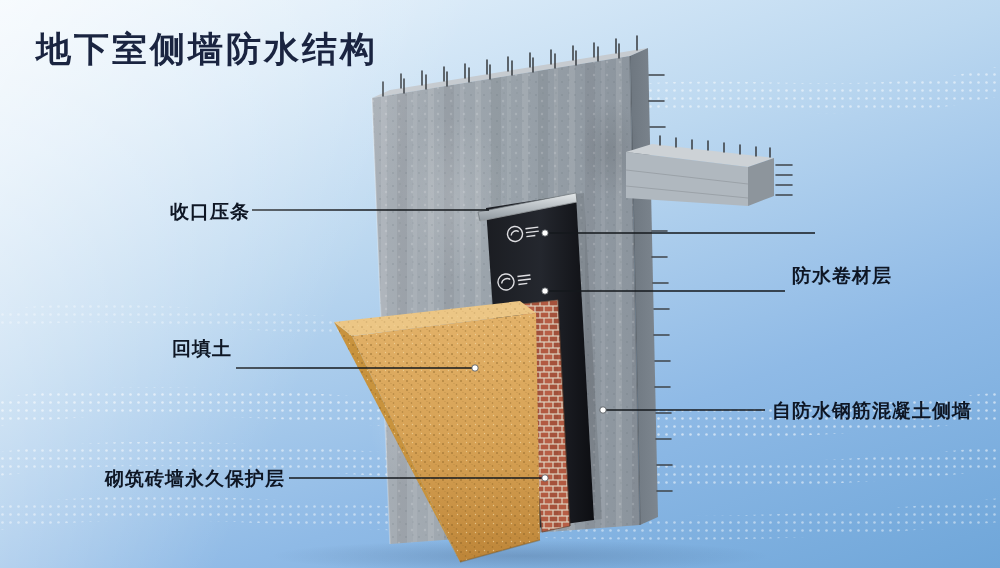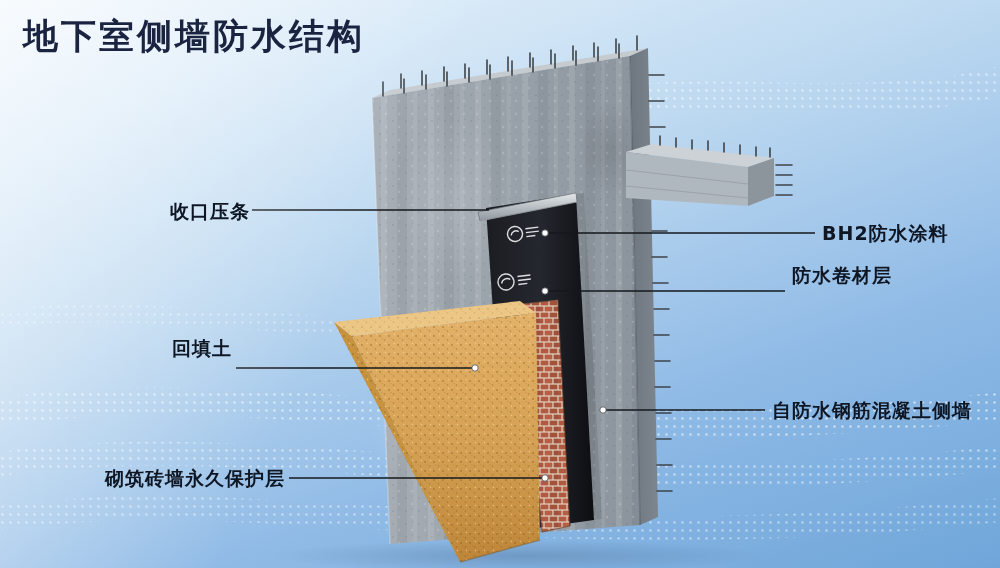--- a/index.html
+++ b/index.html
@@ -9,21 +9,21 @@
     overflow:hidden;
     font-family:"DejaVu Sans","Liberation Sans",sans-serif;
     background:linear-gradient(160deg,#eef6fc 0%,#d9eaf8 18%,#bcd8f0 40%,#8fbae6 70%,#6fa6d9 100%);
   }
   .stage::after{
     content:"";position:absolute;inset:0;pointer-events:none;
     background:linear-gradient(115deg,rgba(255,255,255,.55) 0%,rgba(255,255,255,0) 38%);
   }
   svg.illustration{position:absolute;left:0;top:0;}
   .title{
-    position:absolute;left:22px;top:12px;margin:1px;
+    position:absolute;left:22px;top:12px;margin:14px;
     font-size:35px;font-weight:800;letter-spacing:3px;
     color:#1a2440;z-index:3;
   }
   .label{
     position:absolute;z-index:3;white-space:nowrap;
     font-size:19px;font-weight:700;letter-spacing:1px;color:#0e1624;
     line-height:24px;
   }
   .label.align-right{text-align:center;}
 </style>
@@ -184,17 +184,16 @@
       <circle cx="603" cy="410" r="3.2"></circle>
     </g>
   </svg>
 
   <h1 class="title">地下室侧墙防水结构</h1>
 
   <div class="label align-right" style="top:199px;right:750px">收口压条</div>
   <div class="label align-right" style="top:336px;right:768px">回填土</div>
   <div class="label align-right" style="top:466px;right:715px">砌筑砖墙永久保护层</div>
 
-  <div class="label" style="top:221px;left:822px">BH2防水涂料</div>
   <div class="label" style="top:263px;left:792px">防水卷材层</div>
   <div class="label" style="top:398px;left:772px">自防水钢筋混凝土侧墙</div>
 
 </div>
 
 </body></html>

